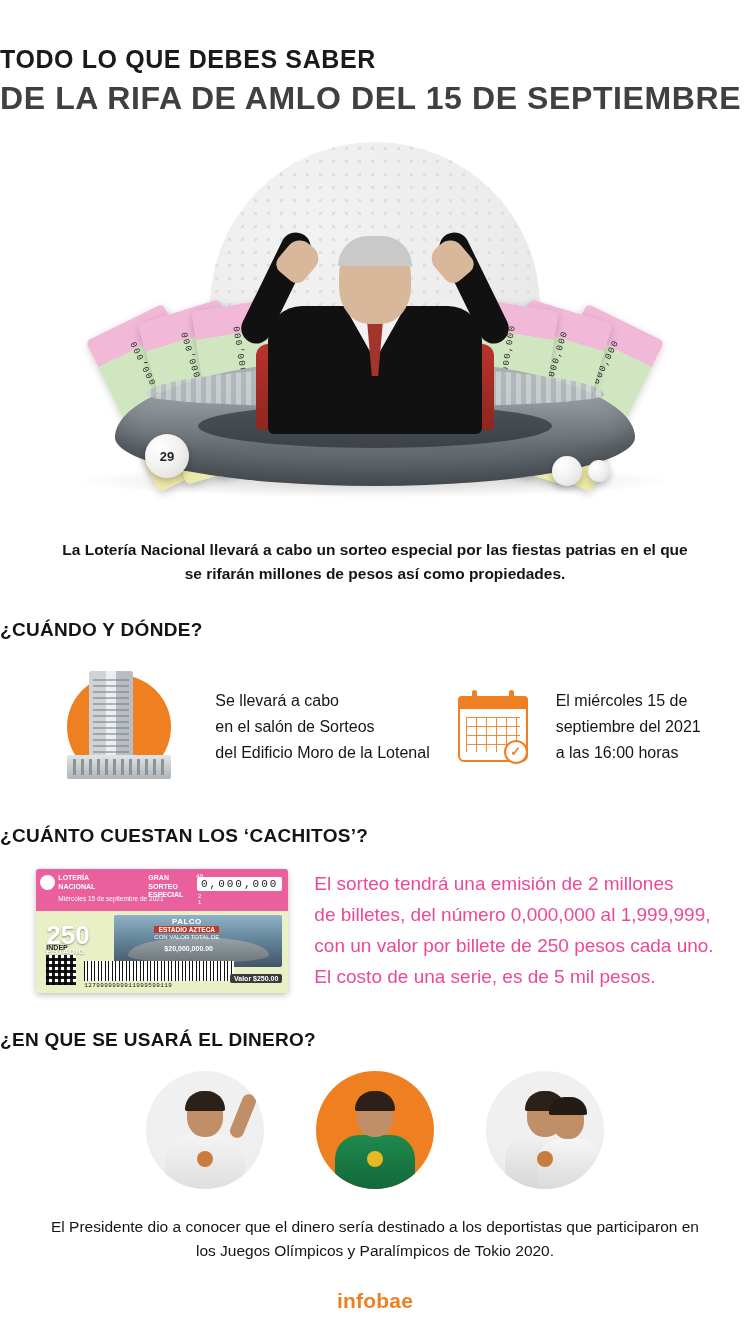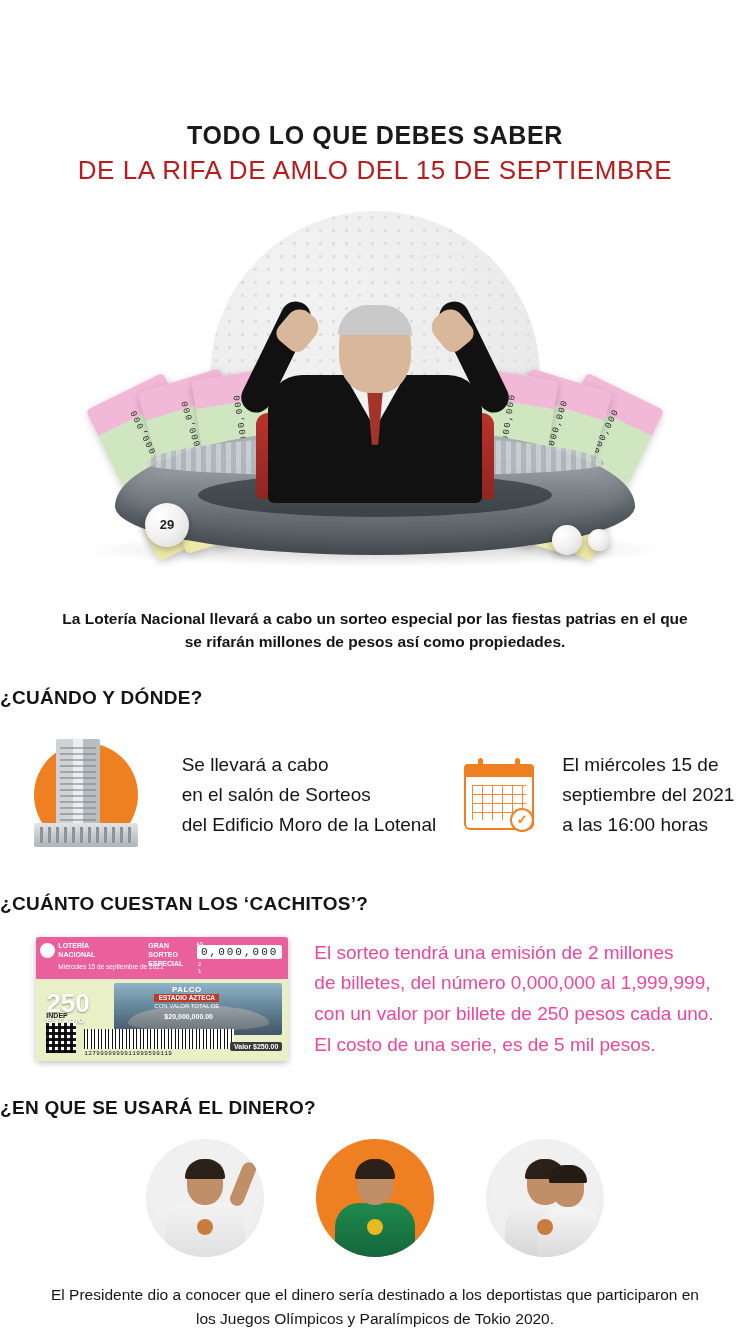--- a/index.html
+++ b/index.html
@@ -13,35 +13,35 @@
   }
   .page {
     position: relative;
     width: 750px;
     height: 1333px;
     background: #fff;
   }
 
   
   .header {
-    padding-top: 120px;
-    text-align: center;
+    padding-top: 44px;
+    text-align: left;
   }
   .title-line1 {
     font-size: 25px;
     font-weight: 700;
     letter-spacing: 0.6px;
     color: #1a1a1a;
     line-height: 1.25;
   }
   .title-line2 {
-    font-size: 26px;
-    font-weight: 400;
+    font-size: 32px;
+    font-weight: 700;
     letter-spacing: 0.6px;
-    color: #b91c1c;
+    color: #404040;
     line-height: 1.25;
     margin-top: 3px;
   }
 
   
   .hero {
     position: relative;
     width: 750px;
     height: 400px;
     margin-top: 8px;
@@ -352,21 +352,21 @@
     width: 104px; height: 24px;
     background: linear-gradient(#e2e5e7,#aeb4b8);
     border-radius: 2px;
   }
   .tower-base::after {
     content:"";
     position:absolute; inset: 4px 6px 4px 6px;
     background: repeating-linear-gradient(90deg,#8d9499 0 3px, transparent 3px 8px);
   }
   .when-text, .date-text {
-    font-size: 19px;
+    font-size: 16px;
     line-height: 1.6;
     color: #151515;
   }
   .ill-calendar {
     position: relative;
     width: 74px; height: 74px;
     flex: 0 0 auto;
   }
   .cal-body {
     position: absolute; inset: 6px 2px 2px 2px;

